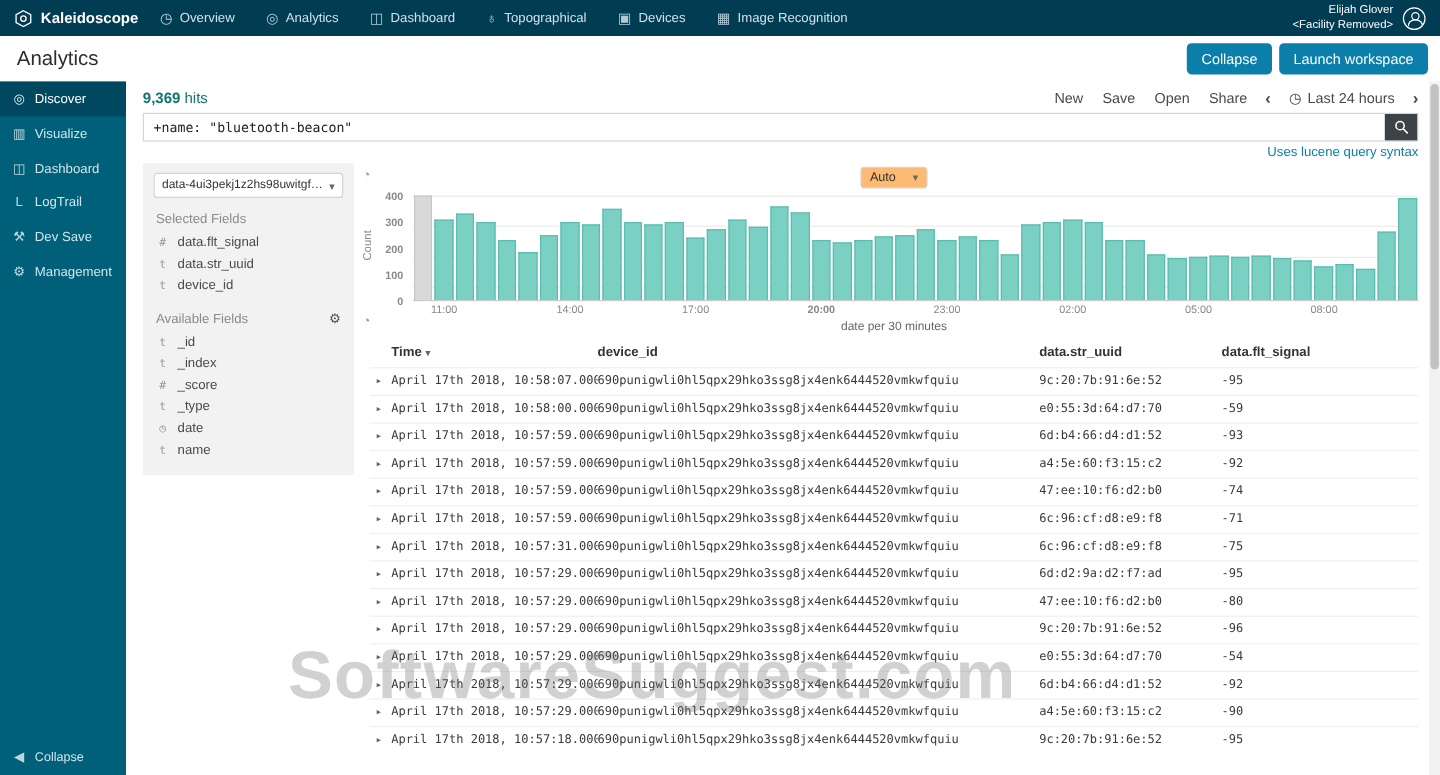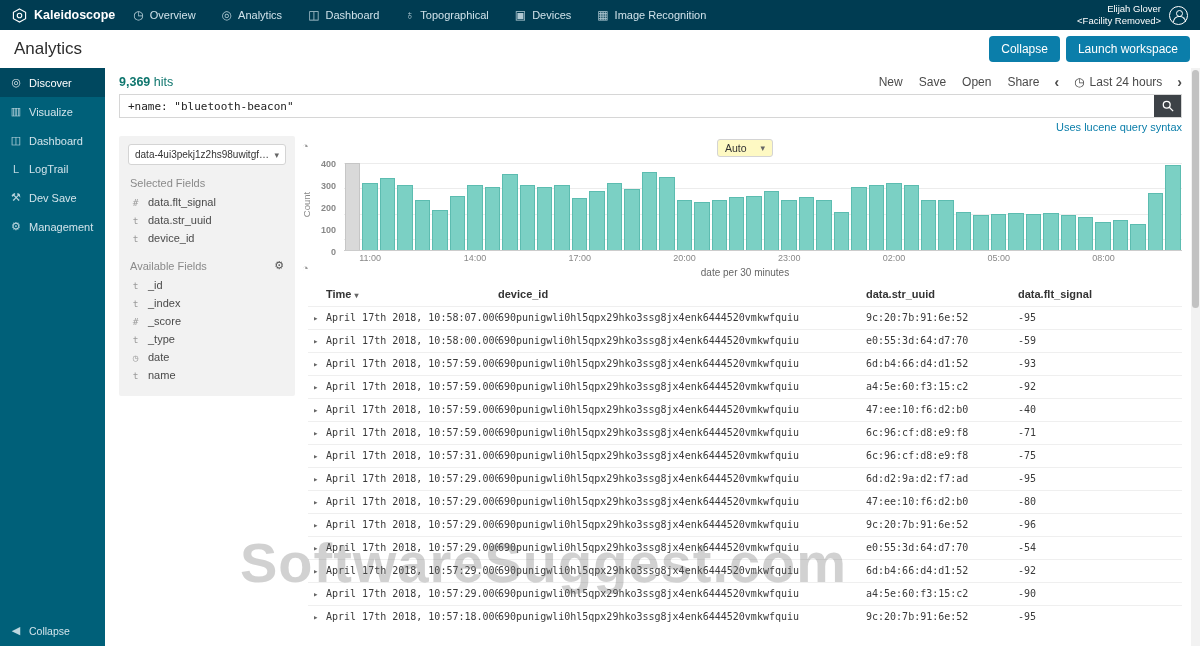--- a/index.html
+++ b/index.html
@@ -64,21 +64,21 @@
   .fields-title { color:#8a8a8a; font-size:11px; margin:12px 2px 4px; display:flex; justify-content:space-between; align-items:center; }
   .field-item { display:flex; align-items:center; gap:7px; padding:3px 2px; font-size:11px; color:#4a4a4a; cursor:pointer; }
   .ftype { color:#9a9a9a; font-size:9.5px; width:11px; text-align:center; font-family:"DejaVu Sans Mono", monospace; }
   .gear { color:#555; cursor:pointer; font-size:11px; }
 
   .results { flex:1; padding-left:13px; min-width:0; position:relative; }
   .chart-header { position:relative; font-size:11px; color:#333; padding:3px 0 4px; display:flex; align-items:center; justify-content:center; gap:8px; }
   .spy { color:#999; font-size:11px; cursor:pointer; }
   .chart-header .spy { position:absolute; left:-6px; top:4px; }
   .spy2 { position:absolute; left:7px; top:126px; }
-  .interval { border:1px solid #d4d4d4; border-radius:3px; padding:2px 7px; font-size:10.5px; color:#333; display:inline-flex; gap:14px; align-items:center; background:#fef9c3; cursor:pointer; }
+  .interval { border:1px solid #d4d4d4; border-radius:3px; padding:2px 7px; font-size:10.5px; color:#333; display:inline-flex; gap:14px; align-items:center; background:#fdba74; cursor:pointer; }
 
   .chart-wrap { display:flex; margin-top:2px; }
   .y-axis { width:36px; position:relative; height:88px; font-size:9px; color:#888; flex:none; }
   .ytick { position:absolute; right:8px; transform:translateY(-45%);font-weight:bold; }
   .y-label { position:absolute; left:-14px; top:36px; transform:rotate(-90deg); font-size:9.5px; color:#888; }
   .plot { flex:1; position:relative; min-width:0; }
   .gridline { position:absolute; left:0; right:0; height:1px; background:#ececec; }
   .bars { height:88px; display:flex; align-items:flex-end; gap:2px; border-bottom:1px solid #ccc; padding:0 1px; position:relative; }
   .bar { flex:1; min-width:0; border-style:solid; border-width:1px 1px 0 1px; }
   .x-ticks { position:relative; height:13px; font-size:9px; color:#888; }
@@ -372,21 +372,21 @@
                 <div class="bar" style="height: 32.5%; background: rgb(123, 208, 196); border-color: rgb(92, 188, 176);"></div>
                 <div class="bar" style="height: 35%; background: rgb(123, 208, 196); border-color: rgb(92, 188, 176);"></div>
                 <div class="bar" style="height: 30%; background: rgb(123, 208, 196); border-color: rgb(92, 188, 176);"></div>
                 <div class="bar" style="height: 65%; background: rgb(123, 208, 196); border-color: rgb(92, 188, 176);"></div>
                 <div class="bar" style="height: 97.5%; background: rgb(123, 208, 196); border-color: rgb(92, 188, 176);"></div>
               </div>
             <div class="x-ticks">
                 <span class="xtick" style="left: 3.125%;">11:00</span>
                 <span class="xtick" style="left: 15.625%;">14:00</span>
                 <span class="xtick" style="left: 28.125%;">17:00</span>
-                <span class="xtick" style="left: 40.625%;">20:00</span>
+                <span class="xtick" style="left: 40.625%; font-weight: bold;">20:00</span>
                 <span class="xtick" style="left: 53.125%;">23:00</span>
                 <span class="xtick" style="left: 65.625%;">02:00</span>
                 <span class="xtick" style="left: 78.125%;">05:00</span>
                 <span class="xtick" style="left: 90.625%;">08:00</span>
               </div>
           </div>
         </div>
         <div class="chart-xlabel">date per 30 minutes</div>
         <span class="spy spy2">◔</span>
 
@@ -433,21 +433,21 @@
                 <span class="col-device">690punigwli0hl5qpx29hko3ssg8jx4enk6444520vmkwfquiu</span>
                 <span class="col-uuid">a4:5e:60:f3:15:c2</span>
                 <span class="col-signal">-92</span>
               </div>
 
               <div class="row">
                 <span class="col-caret expand"></span>
                 <span class="col-time">April 17th 2018, 10:57:59.000</span>
                 <span class="col-device">690punigwli0hl5qpx29hko3ssg8jx4enk6444520vmkwfquiu</span>
                 <span class="col-uuid">47:ee:10:f6:d2:b0</span>
-                <span class="col-signal">-40</span>
+                <span class="col-signal">-74</span>
               </div>
 
               <div class="row">
                 <span class="col-caret expand"></span>
                 <span class="col-time">April 17th 2018, 10:57:59.000</span>
                 <span class="col-device">690punigwli0hl5qpx29hko3ssg8jx4enk6444520vmkwfquiu</span>
                 <span class="col-uuid">6c:96:cf:d8:e9:f8</span>
                 <span class="col-signal">-71</span>
               </div>
 

